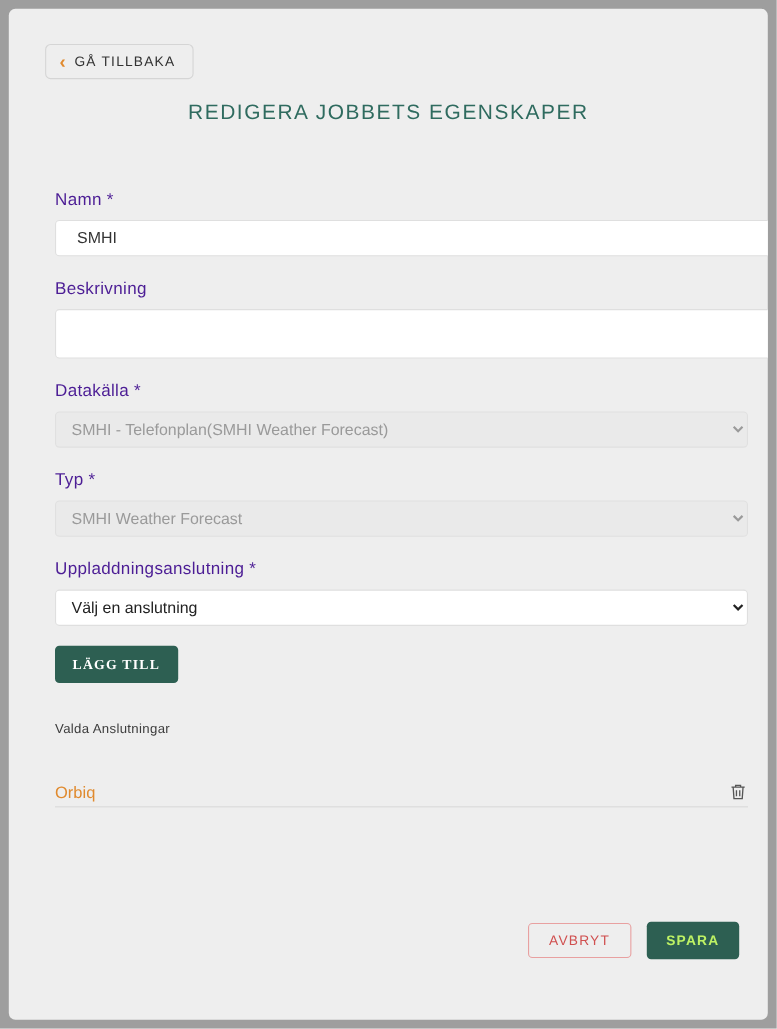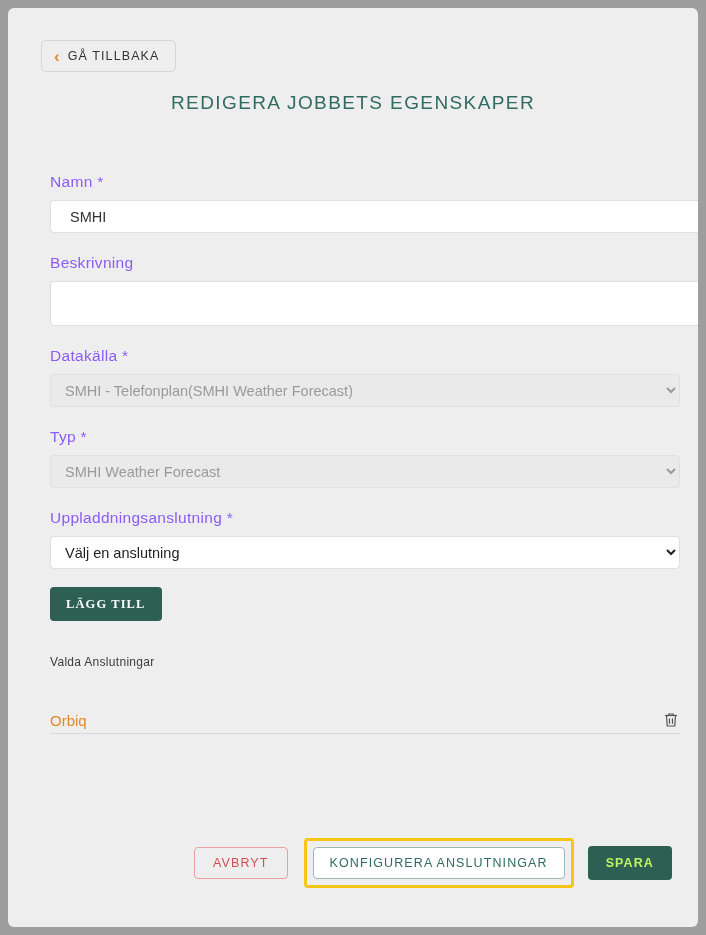--- a/index.html
+++ b/index.html
@@ -63,21 +63,21 @@
     letter-spacing: 1.4px;
     font-weight: 500;
   }
   .form {
     position: absolute;
     left: 42px;
     top: 165px;
     width: 630px;
   }
   .field-label {
-    color: #8b5cf6;
+    color: #4c1d95;
     font-size: 15.5px;
     margin-bottom: 9px;
     letter-spacing: 0.3px;
   }
   .text-input {
     width: 674px;
     height: 33px;
     background: #ffffff;
     border: 1px solid #dfdfdf;
     border-radius: 4px;
@@ -268,19 +268,16 @@
           <path d="M9 6V4h6v2"></path>
           <path d="M6 6l1 14h10l1-14"></path>
           <path d="M10 10v7M14 10v7"></path>
         </svg>
       </span>
     </div>
   </div>
 
   <div class="footer">
     <button class="cancel-btn">AVBRYT</button>
-    <div class="highlight-box">
-      <button class="configure-btn">KONFIGURERA ANSLUTNINGAR</button>
-    </div>
     <button class="save-btn">SPARA</button>
   </div>
 
 </div>
 
 </body></html>

